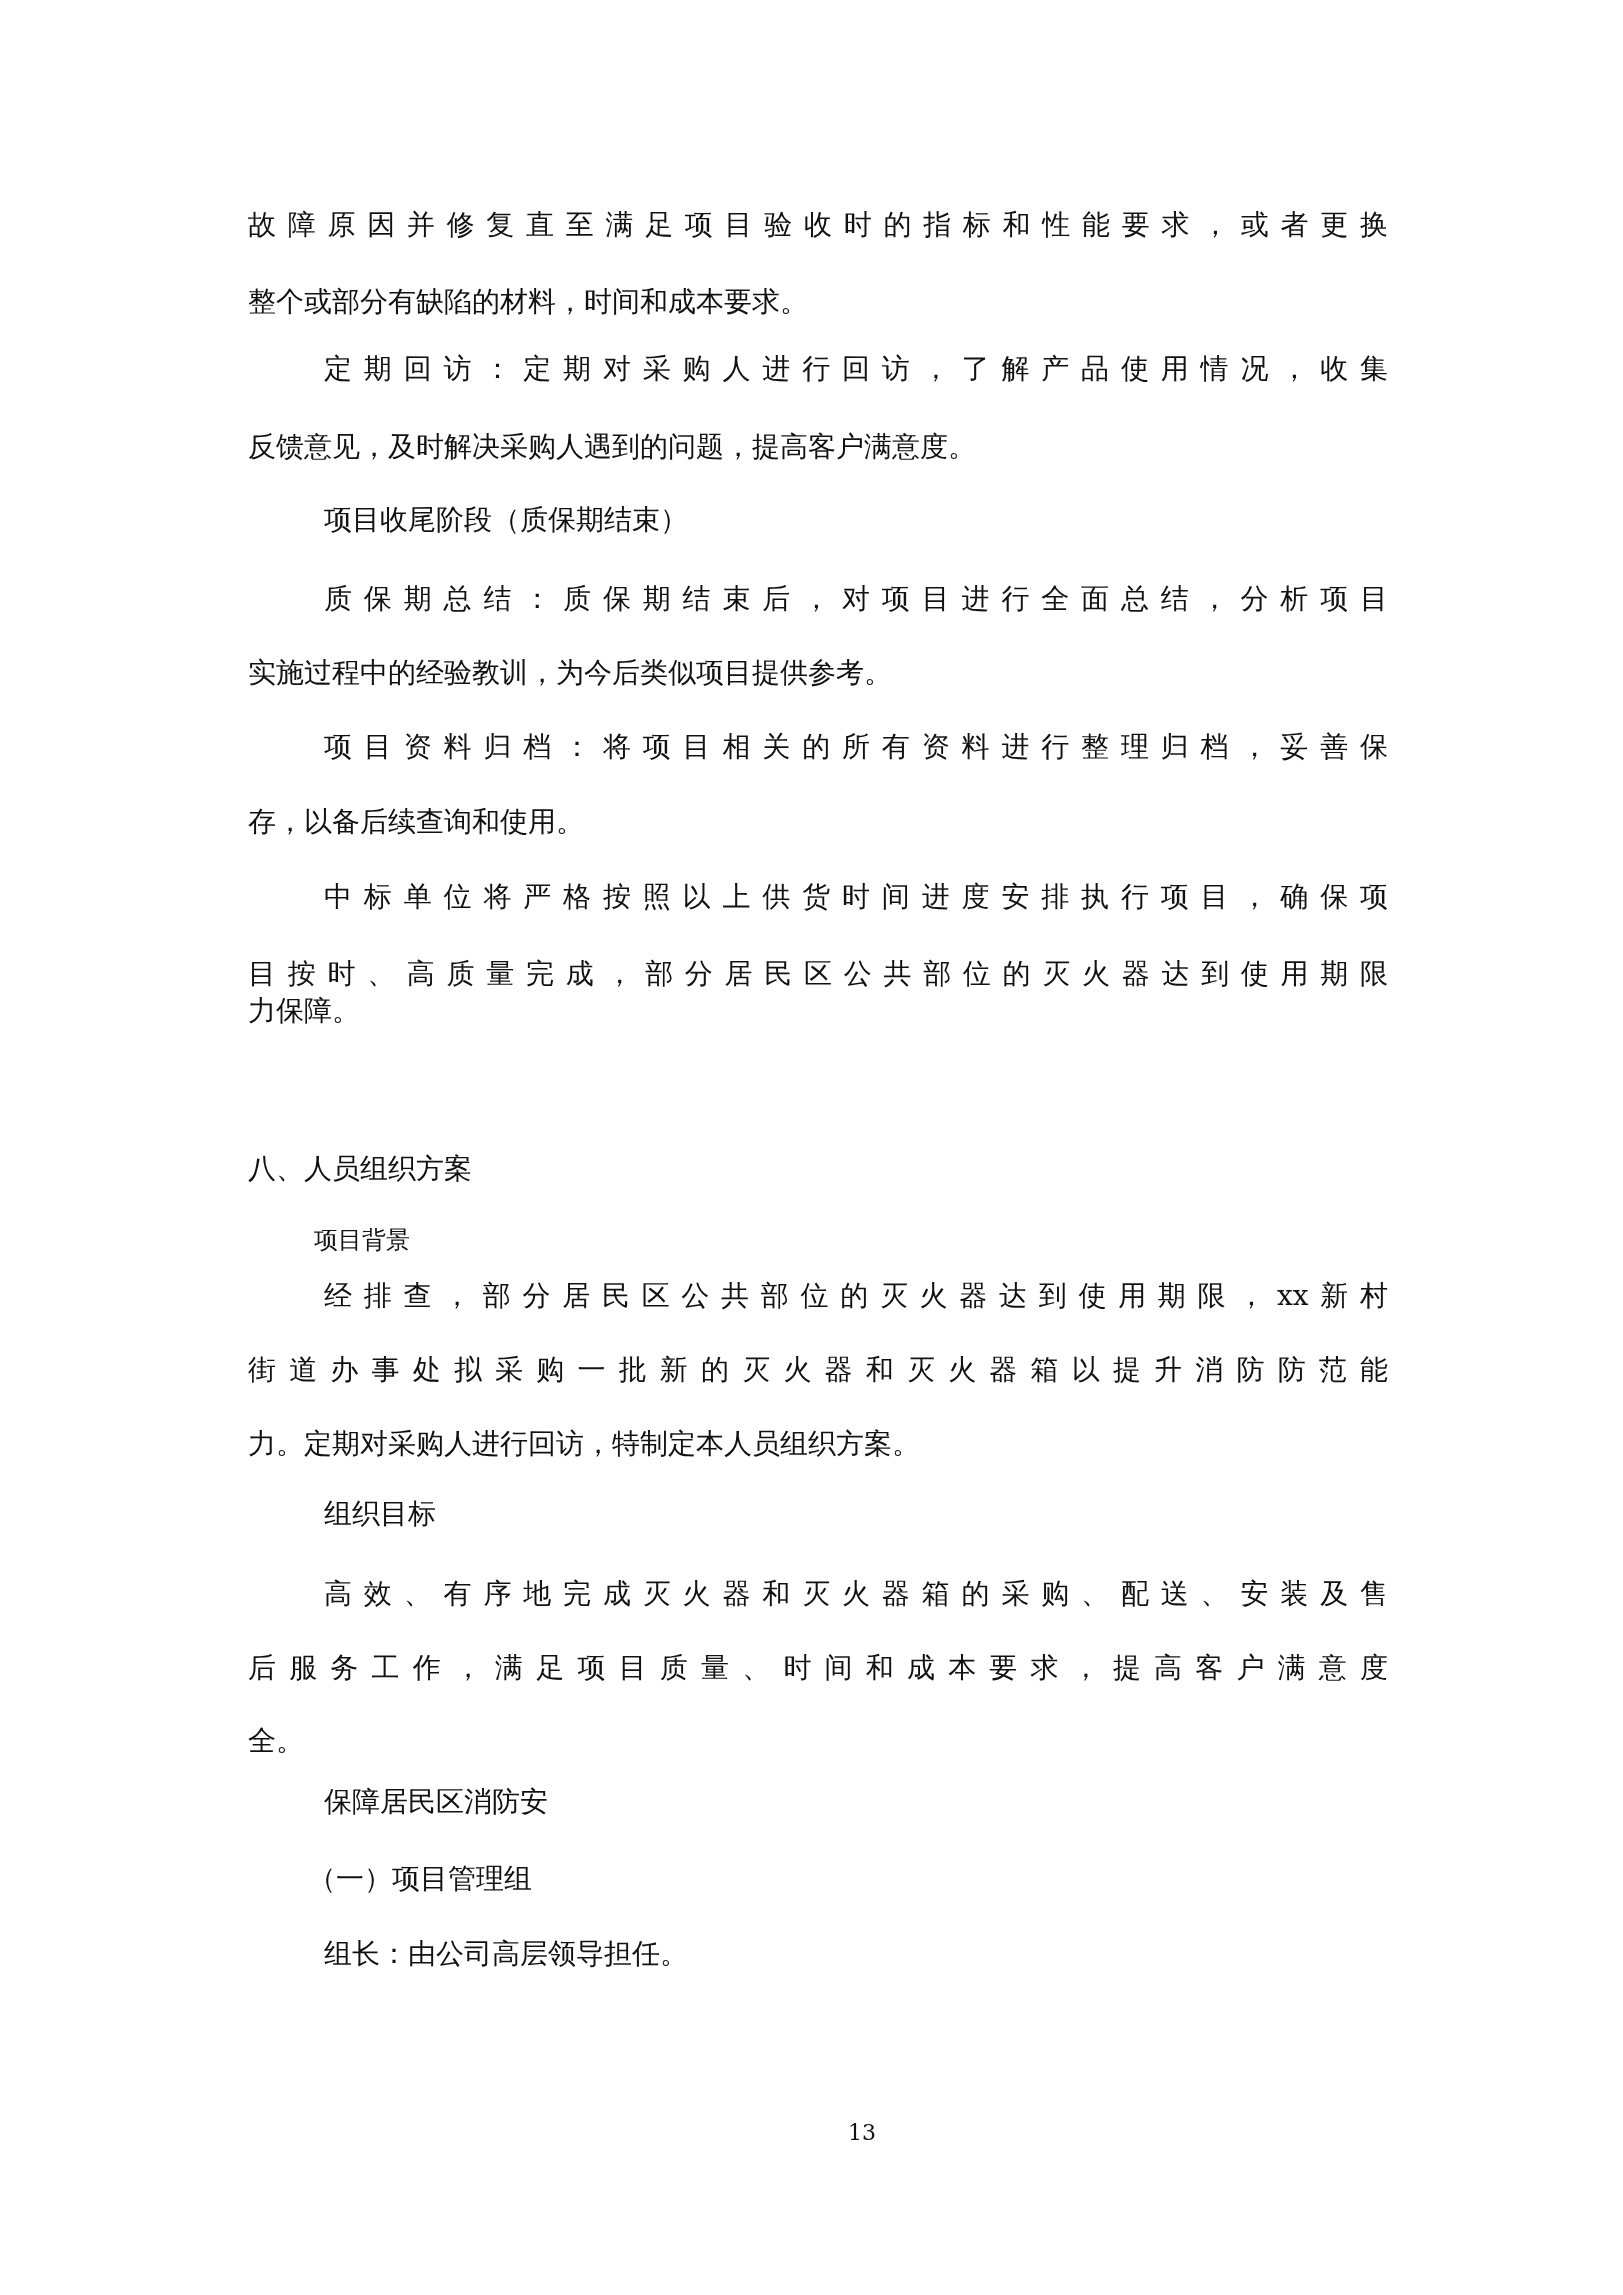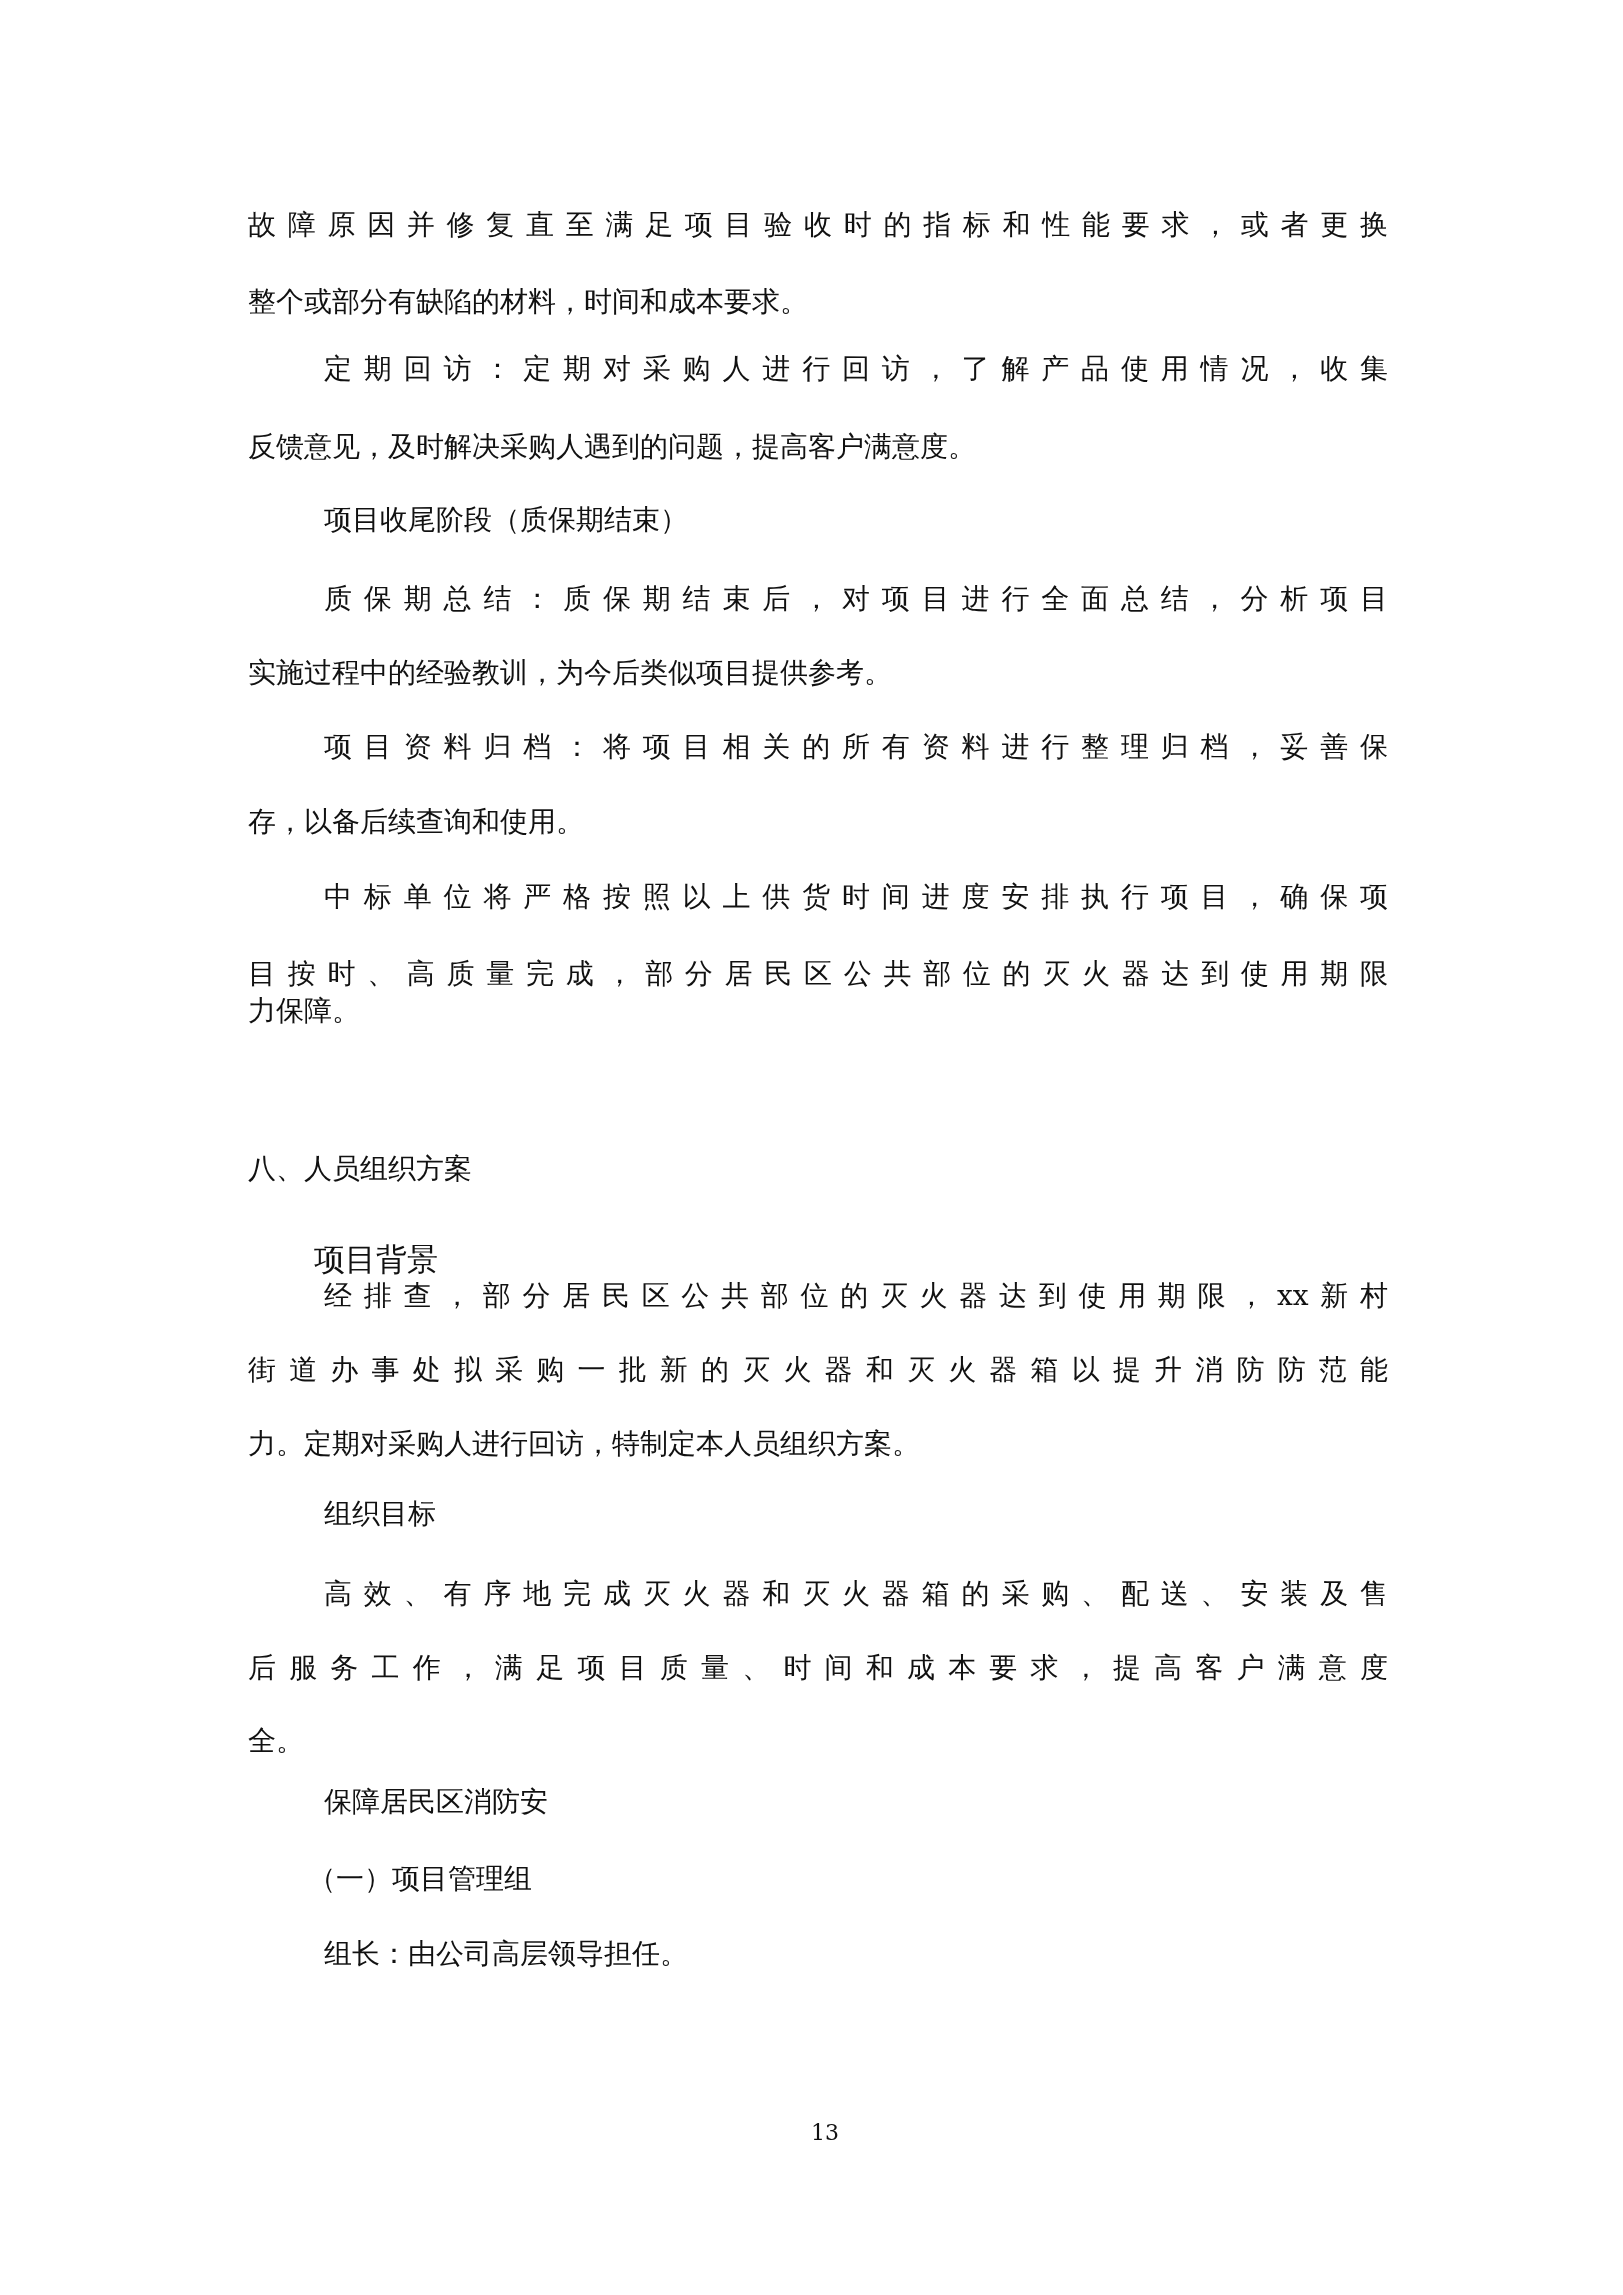--- a/index.html
+++ b/index.html
@@ -2,22 +2,22 @@
 <html style="font-size:10.5px"><head>
 <meta charset="utf-8">
 <style>
   html, body { margin: 0; padding: 0; background: #ffffff; }
   body { width: 1623px; height: 2295px; position: relative; overflow: hidden;
          font-family: "DejaVu Serif", "Liberation Serif", serif; color: #111111; }
   .line { position: absolute; left: 248px; width: 1140px; font-size: 28px; line-height: 46px;
           white-space: nowrap; }
   .full { text-align: justify; text-align-last: justify; }
   .ind { left: 324px; width: 1064px; }
-  .small { font-size: 31px; left: 314px; margin-top: 19px; }
-  .pnum { position: absolute; left: 811px; width: 65px; text-align: left; font-size: 22px; top: 2120px; }
+  .small { font-size: 24px; left: 314px; }
+  .pnum { position: absolute; left: 811px; width: 65px; text-align: right; font-size: 22px; top: 2120px; }
 </style>
 </head>
 <body>
 
 <div>
   <div class="line full" style="top:202px">故障原因并修复直至满足项目验收时的指标和性能要求，或者更换</div>
   <div class="line" style="top:279px">整个或部分有缺陷的材料，时间和成本要求。</div>
 
   <div class="line full ind" style="top:346px">定期回访：定期对采购人进行回访，了解产品使用情况，收集</div>
   <div class="line" style="top:424px">反馈意见，及时解决采购人遇到的问题，提高客户满意度。</div>

